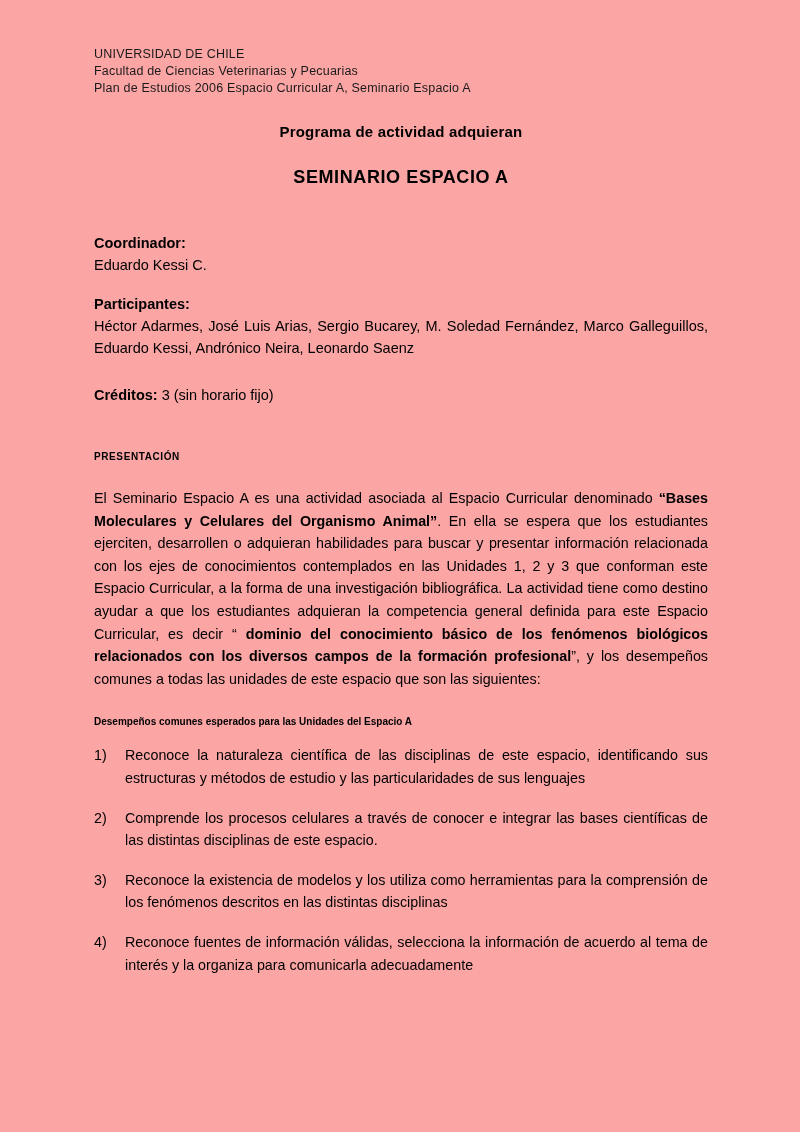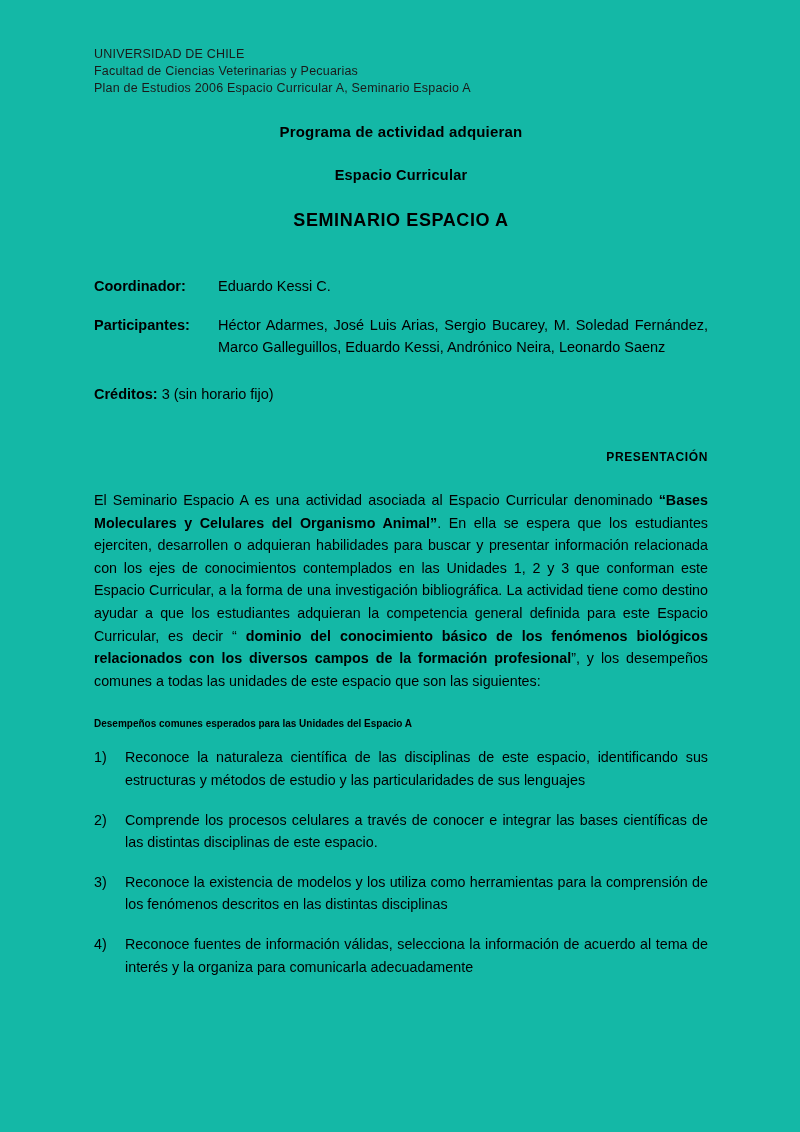--- a/index.html
+++ b/index.html
@@ -14,21 +14,21 @@
     color: #000000;
     position: relative;
     overflow: hidden;
   }
   .page {
     position: absolute;
     left: 0;
     top: 0;
     width: 800px;
     height: 1132px;
-    background: #14b8a6;
+    background: #fca5a5;
   }
   .content {
     position: absolute;
     left: 94px;
     top: 46px;
     width: 614px;
   }
 
   
   .letterhead {
@@ -72,20 +72,21 @@
 
   
   .meta {
     margin-top: 44px;
   }
   .meta-row {
     display: flex;
     align-items: flex-start;
     font-size: 14.5px;
     line-height: 22px;
+    flex-direction: column;
   }
   .meta-row + .meta-row {
     margin-top: 17px;
   }
   .meta-label {
     font-weight: bold;
     white-space: nowrap;
     flex: 0 0 auto;
   }
   .meta-value {
@@ -97,22 +98,22 @@
   .meta-credits {
     margin-top: 25px;
     font-size: 14.5px;
     line-height: 22px;
   }
   .meta-credits .meta-label { font-weight: bold; }
 
   
   .section-heading {
     margin-top: 45px;
-    text-align: right;
-    font-size: 12px;
+    text-align: left;
+    font-size: 10px;
     font-weight: bold;
     letter-spacing: 0.6px;
   }
 
   
   .para {
     margin-top: 25px;
     font-size: 14.3px;
     line-height: 22.6px;
     text-align: justify;
@@ -154,21 +155,20 @@
   <div class="content">
 
     <div class="letterhead">
       <div>UNIVERSIDAD DE CHILE</div>
       <div>Facultad de Ciencias Veterinarias y Pecuarias</div>
       <div>Plan de Estudios 2006 Espacio Curricular A, Seminario Espacio A</div>
     </div>
 
     <div class="title-block">
       <div class="title-main">Programa de actividad adquieran</div>
-      <div class="title-sub1">Espacio Curricular</div>
       <div class="title-sub3">SEMINARIO ESPACIO A</div>
     </div>
 
     <div class="meta">
       <div class="meta-row meta-coord">
         <div class="meta-label">Coordinador:</div>
         <div class="meta-value">Eduardo Kessi C.</div>
       </div>
       <div class="meta-row meta-part">
         <div class="meta-label">Participantes:</div>

